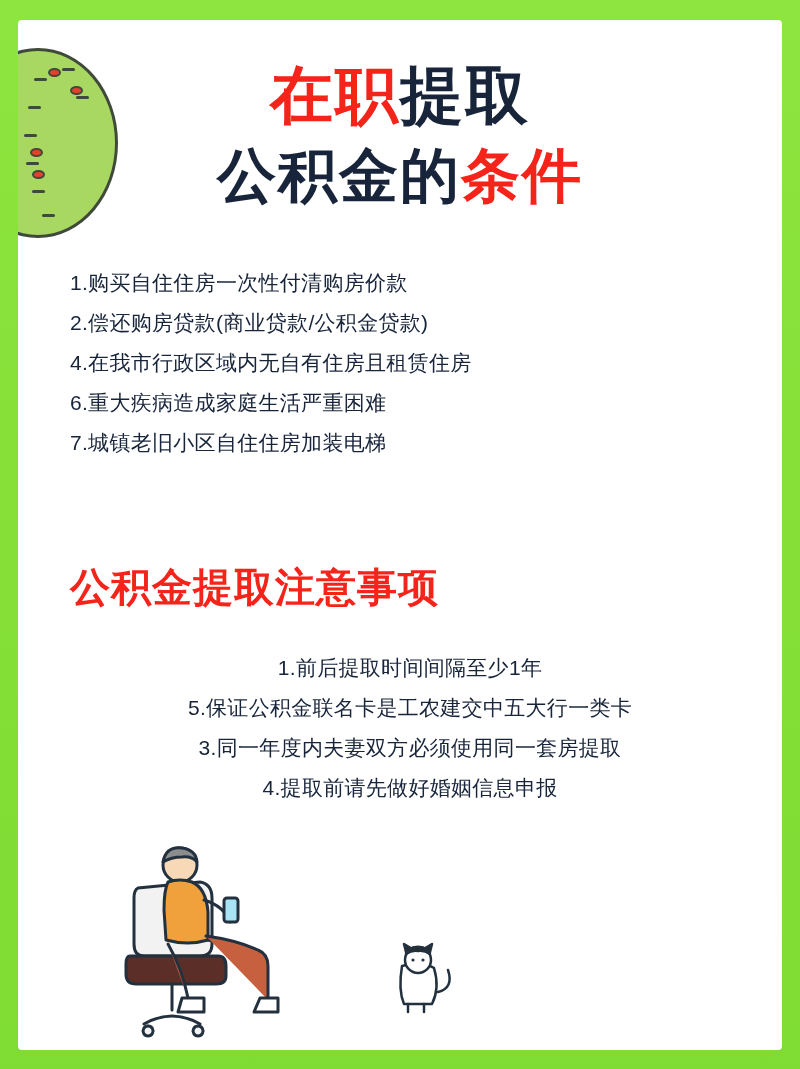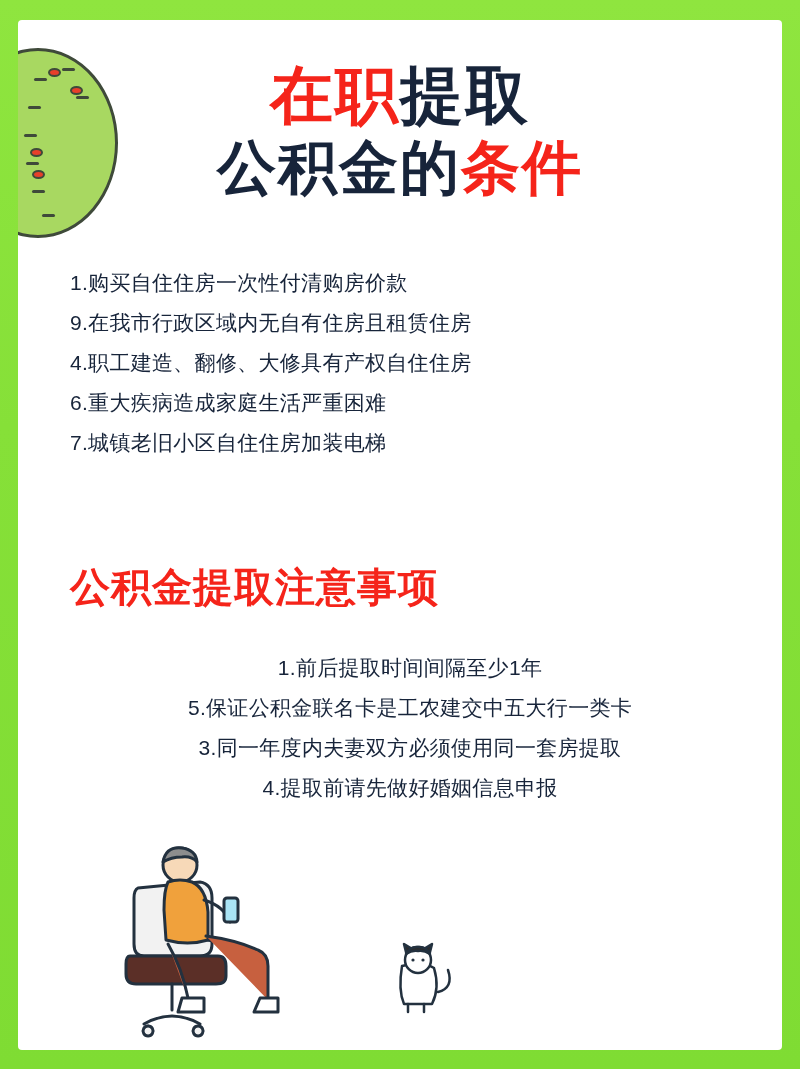--- a/index.html
+++ b/index.html
@@ -78,21 +78,21 @@
     line-height: 1.06;
     font-weight: bold;
     letter-spacing: 2px;
     white-space: nowrap;
   }
   .title-line1 {
     font-size: 63px;
   }
   .title-line2 {
     font-size: 59px;
-    margin-top: 8px;
+    margin-top: 16px;
   }
   .red {
     color: #f5241a;
     font-family: "Liberation Sans", sans-serif;
   }
   .dark {
     color: #17243a;
   }
   .list {
     position: absolute;
@@ -162,22 +162,22 @@
       <div class="title-line title-line1">
         <span class="red">在职</span><span class="dark">提取</span>
       </div>
       <div class="title-line title-line2">
         <span class="dark">公积金的</span><span class="red">条件</span>
       </div>
     </div>
 
     <div class="list list-1">
       <div class="list-item">1.购买自住住房一次性付清购房价款</div>
-      <div class="list-item">9.在我市行政区域内无自有住房且租赁住房</div>
-      <div class="list-item">4.职工建造、翻修、大修具有产权自住住房</div>
+      <div class="list-item">2.偿还购房贷款(商业贷款/公积金贷款)</div>
+      <div class="list-item">4.在我市行政区域内无自有住房且租赁住房</div>
       <div class="list-item">6.重大疾病造成家庭生活严重困难</div>
       <div class="list-item">7.城镇老旧小区自住住房加装电梯</div>
     </div>
 
     <div class="section-head">公积金提取注意事项</div>
 
     <div class="list list-2">
       <div class="list-item">1.前后提取时间间隔至少1年</div>
       <div class="list-item">5.保证公积金联名卡是工农建交中五大行一类卡</div>
       <div class="list-item">3.同一年度内夫妻双方必须使用同一套房提取</div>

